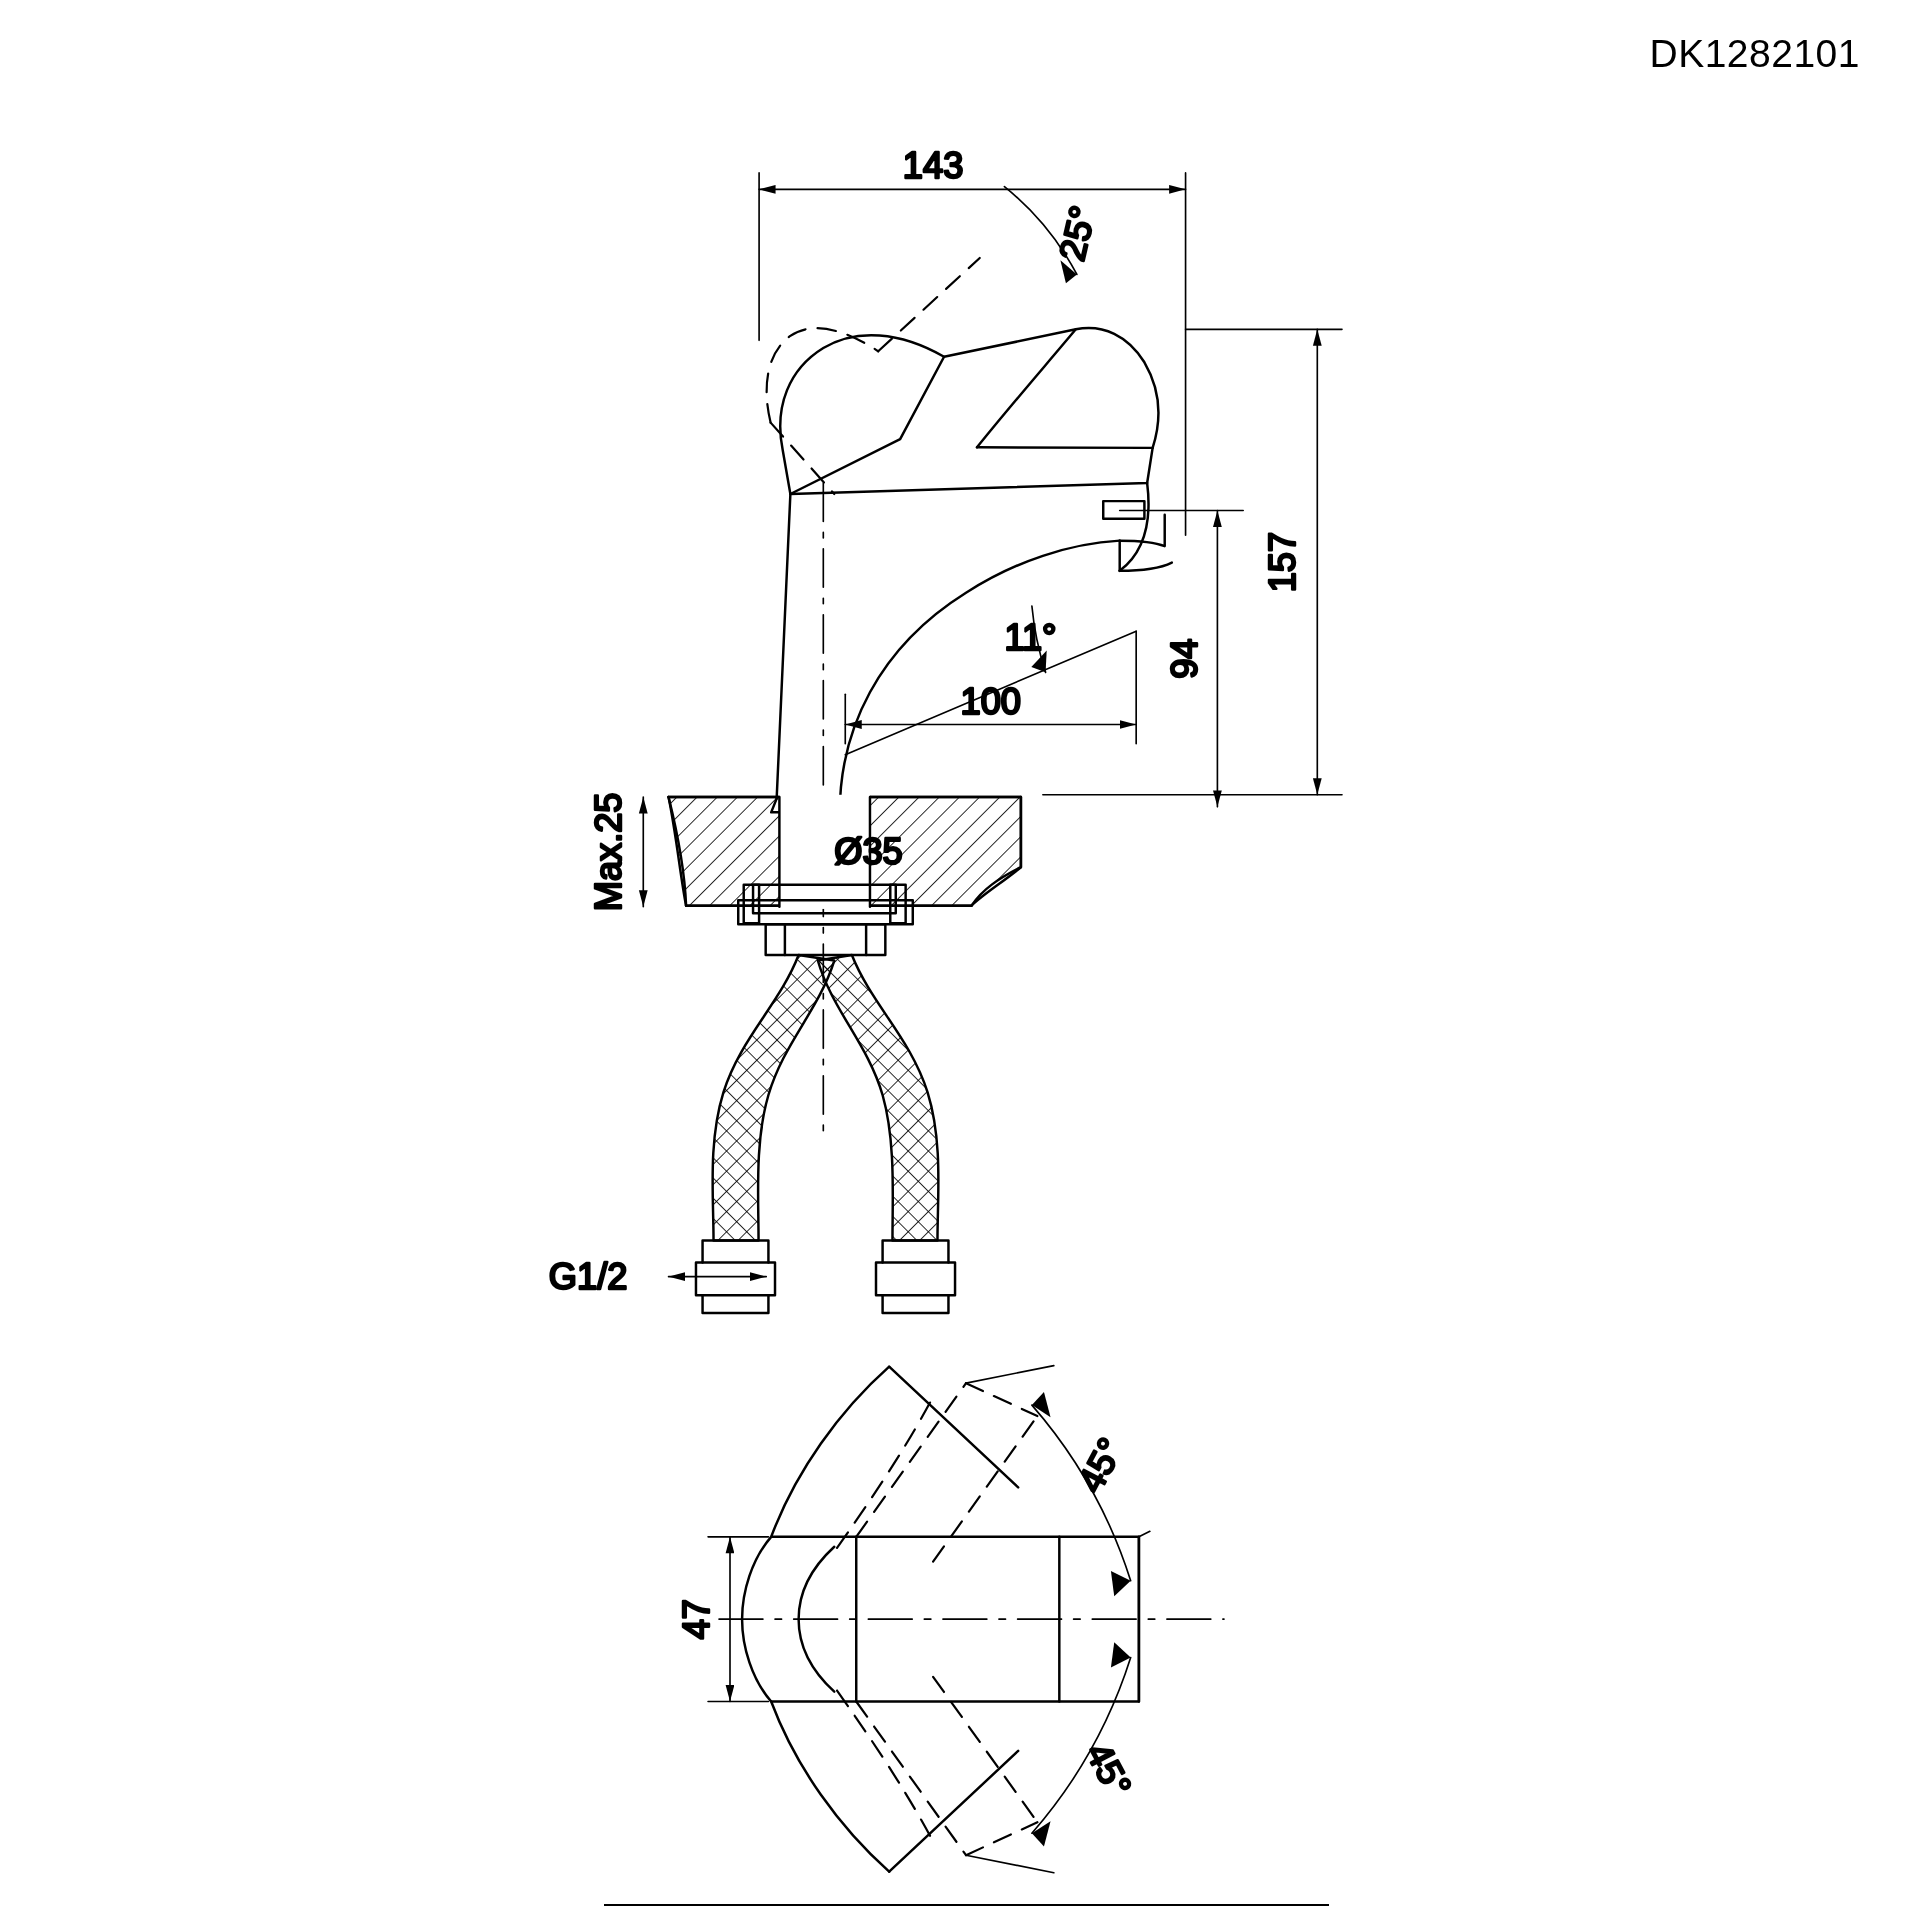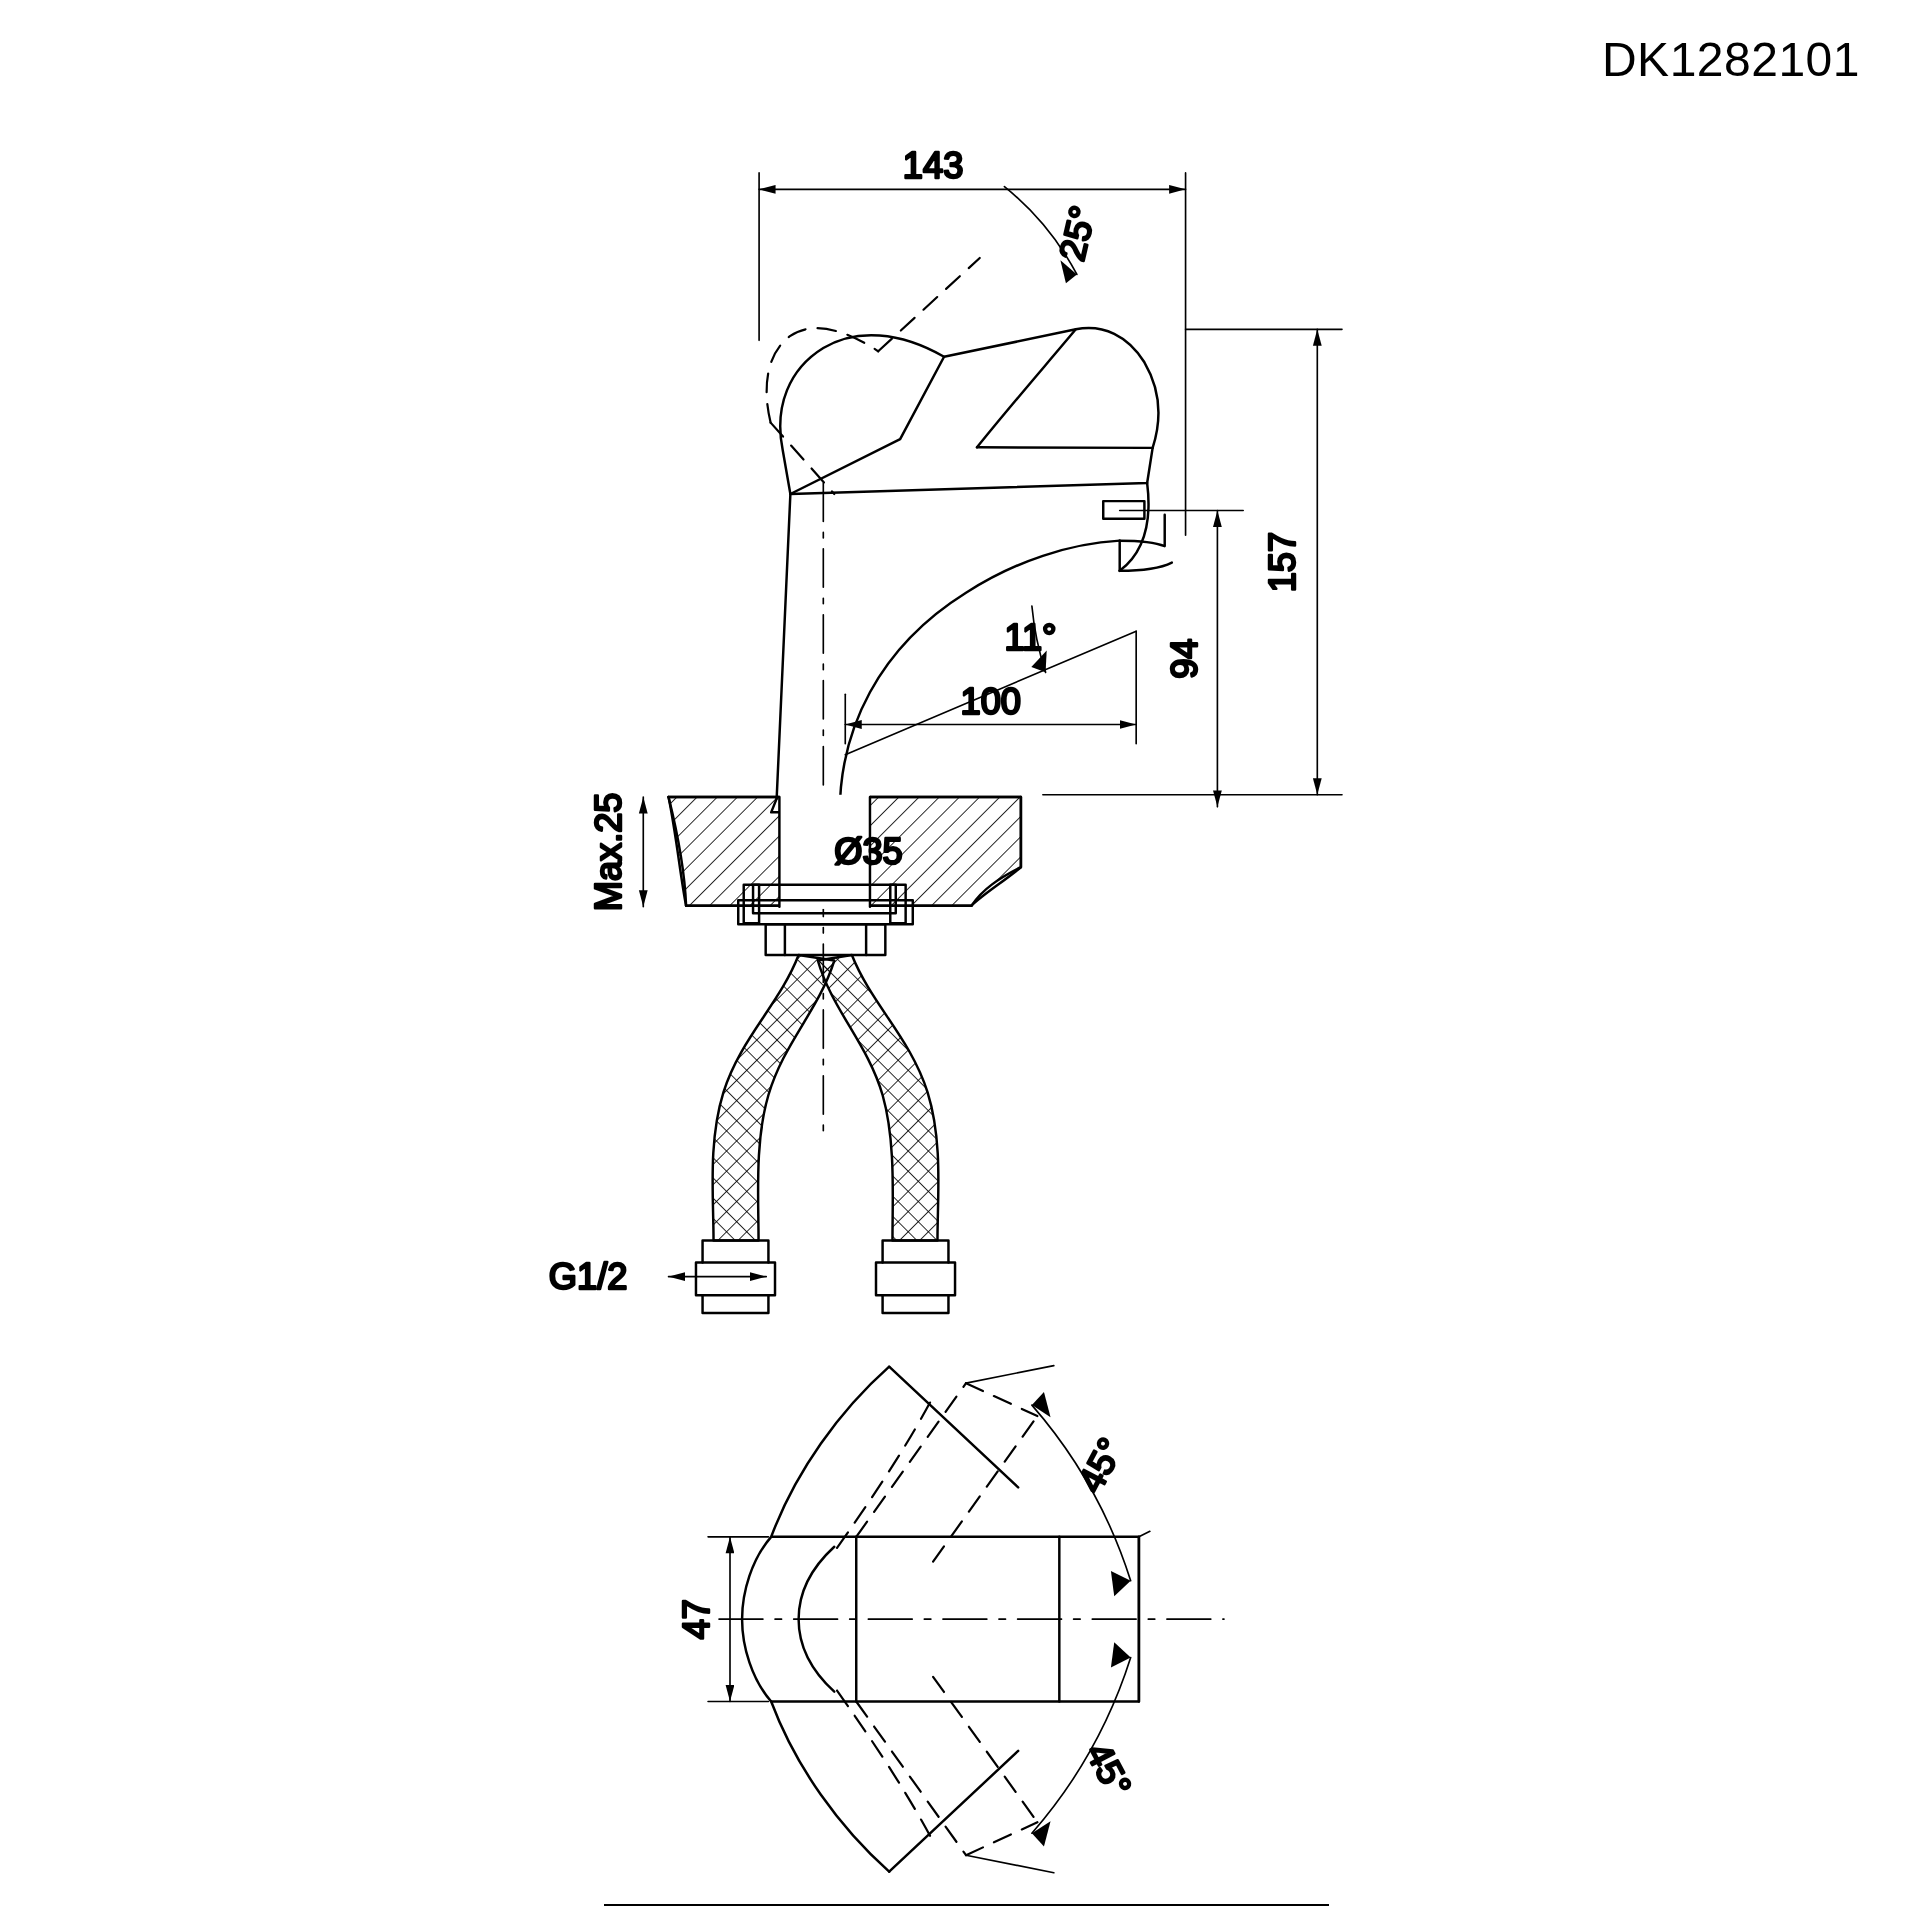--- a/index.html
+++ b/index.html
@@ -18,21 +18,21 @@
   #sheet {
     position: absolute;
     left: 0; top: 0;
     width: 1926px;
     height: 1926px;
   }
   .part-code {
     position: absolute;
     right: 66px;
     top: 32px;
-    font-size: 48px;
+    font-size: 39px;
     letter-spacing: 0.5px;
     font-family: "Liberation Sans", sans-serif;
     white-space: nowrap;
   }
   svg { display: block; }
   text {
     font-family: "Liberation Sans", sans-serif;
     fill: #000000;
   }
   .dim-text-lg { font-size: 66px; }

